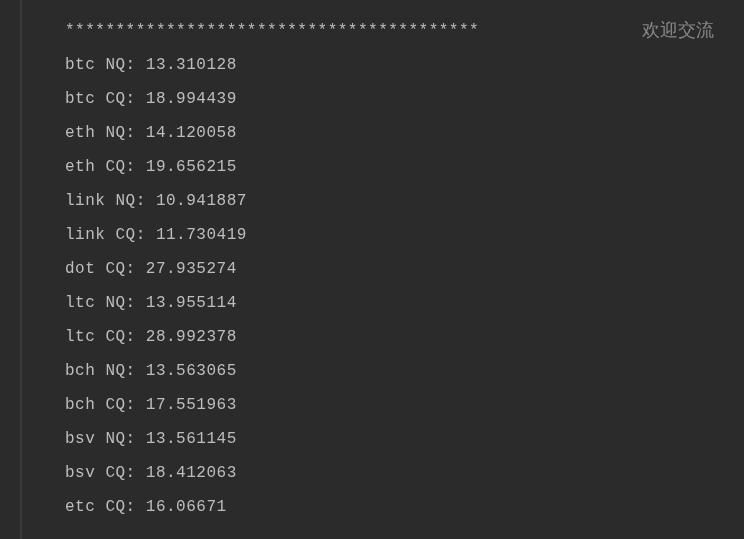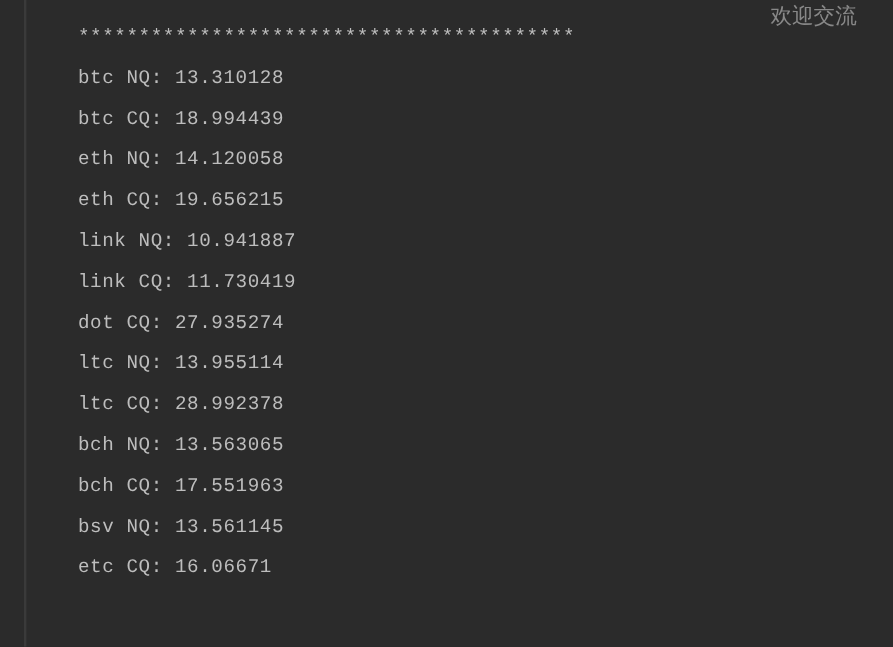--- a/index.html
+++ b/index.html
@@ -29,24 +29,24 @@
       padding: 14px 0 0 65px;
       line-height: 34px;
       letter-spacing: 0.5px;
     }
     .terminal-line {
       white-space: pre;
       display: block;
     }
     .watermark {
       position: absolute;
-      top: 1px;
+      top: 16px;
       right: 30px;
       color: #888888;
-      font-family: Liberation Mono, monospace;
+      font-family: Liberation Sans, sans-serif;
       font-size: 18px;
       line-height: 28px;
       text-align: left;
     }
     .watermark-line {
       display: block;
     }
   </style>
 </head>
 <body>
@@ -61,20 +61,21 @@
       <span class="terminal-line">eth NQ: 14.120058</span>
       <span class="terminal-line">eth CQ: 19.656215</span>
       <span class="terminal-line">link NQ: 10.941887</span>
       <span class="terminal-line">link CQ: 11.730419</span>
       <span class="terminal-line">dot CQ: 27.935274</span>
       <span class="terminal-line">ltc NQ: 13.955114</span>
       <span class="terminal-line">ltc CQ: 28.992378</span>
       <span class="terminal-line">bch NQ: 13.563065</span>
       <span class="terminal-line">bch CQ: 17.551963</span>
       <span class="terminal-line">bsv NQ: 13.561145</span>
+      <span class="terminal-line">bsv CQ: 18.412063</span>
       <span class="terminal-line">etc CQ: 16.06671</span>
     </div>
 
 </div>
 
 <div class="watermark">
   <span class="watermark-line">欢迎交流</span>
 </div>
 
 </body></html>

